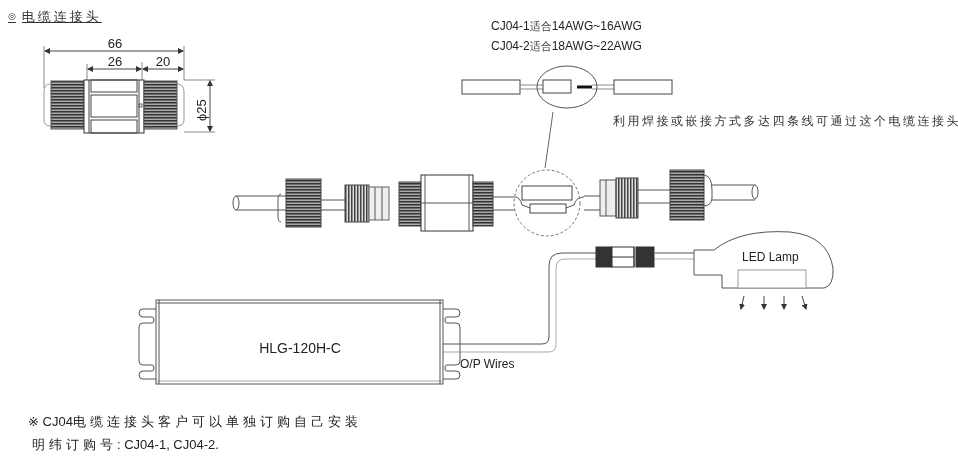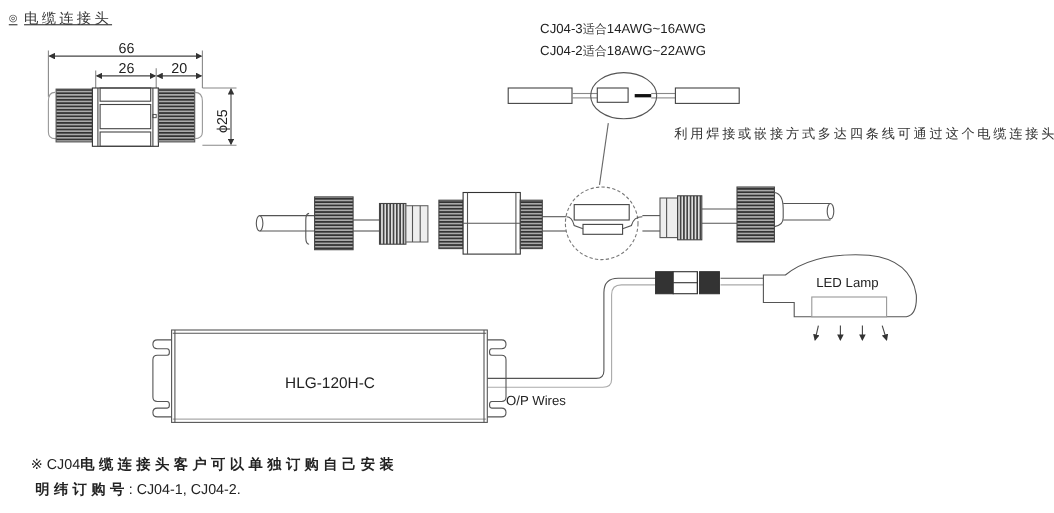--- a/index.html
+++ b/index.html
@@ -9,32 +9,32 @@
   .cn { font-family: "DejaVu Sans", sans-serif; letter-spacing: 3px; }
   .title { left: 8px; top: 8px; font-size: 13px; color: #333; text-decoration: underline; }
   .title .bullet { font-size: 9px; margin-right: 6px; vertical-align: 2px; }
   .spec { left: 0; width: 958px; font-size: 12px; color: #222; }
   .spec1 { top: 19px; left: 491px; }
   .spec2 { top: 39px; left: 491px; }
   .spec .cnpart { font-family: "DejaVu Sans", sans-serif; font-size: 11px; color: #444; margin-top: 12px; }
   .method { left: 613px; top: 113px; font-size: 12px; color: #333; letter-spacing: 2.5px; }
   .footer1 { left: 28px; top: 413px; font-size: 13px; color: #222; }
   .footer2 { left: 32px; top: 436px; font-size: 13px; color: #222; }
-  .footer1 .cn, .footer2 .cn { letter-spacing: 4px; font-weight: bold; }
+  .footer1 .cn, .footer2 .cn { letter-spacing: 4px; }
   svg text { font-family: "Liberation Sans", sans-serif; }
 </style>
 </head>
 <body>
 
 <div class="abs title">
   <span class="bullet">◎</span><span class="cn">电缆连接头</span>
 </div>
 
 <div class="abs spec spec1">
-  <span>CJ04-3</span><span class="cnpart">适合</span><span>14AWG~16AWG</span>
+  <span>CJ04-1</span><span class="cnpart">适合</span><span>14AWG~16AWG</span>
 </div>
 <div class="abs spec spec2">
   <span>CJ04-2</span><span class="cnpart">适合</span><span>18AWG~22AWG</span>
 </div>
 
 <div class="abs method cn">利用焊接或嵌接方式多达四条线可通过这个电缆连接头</div>
 
 <svg width="958" height="466" style="position:absolute;left:0;top:0;">
   <defs>
     <pattern id="ribs" width="4" height="3" patternUnits="userSpaceOnUse">

